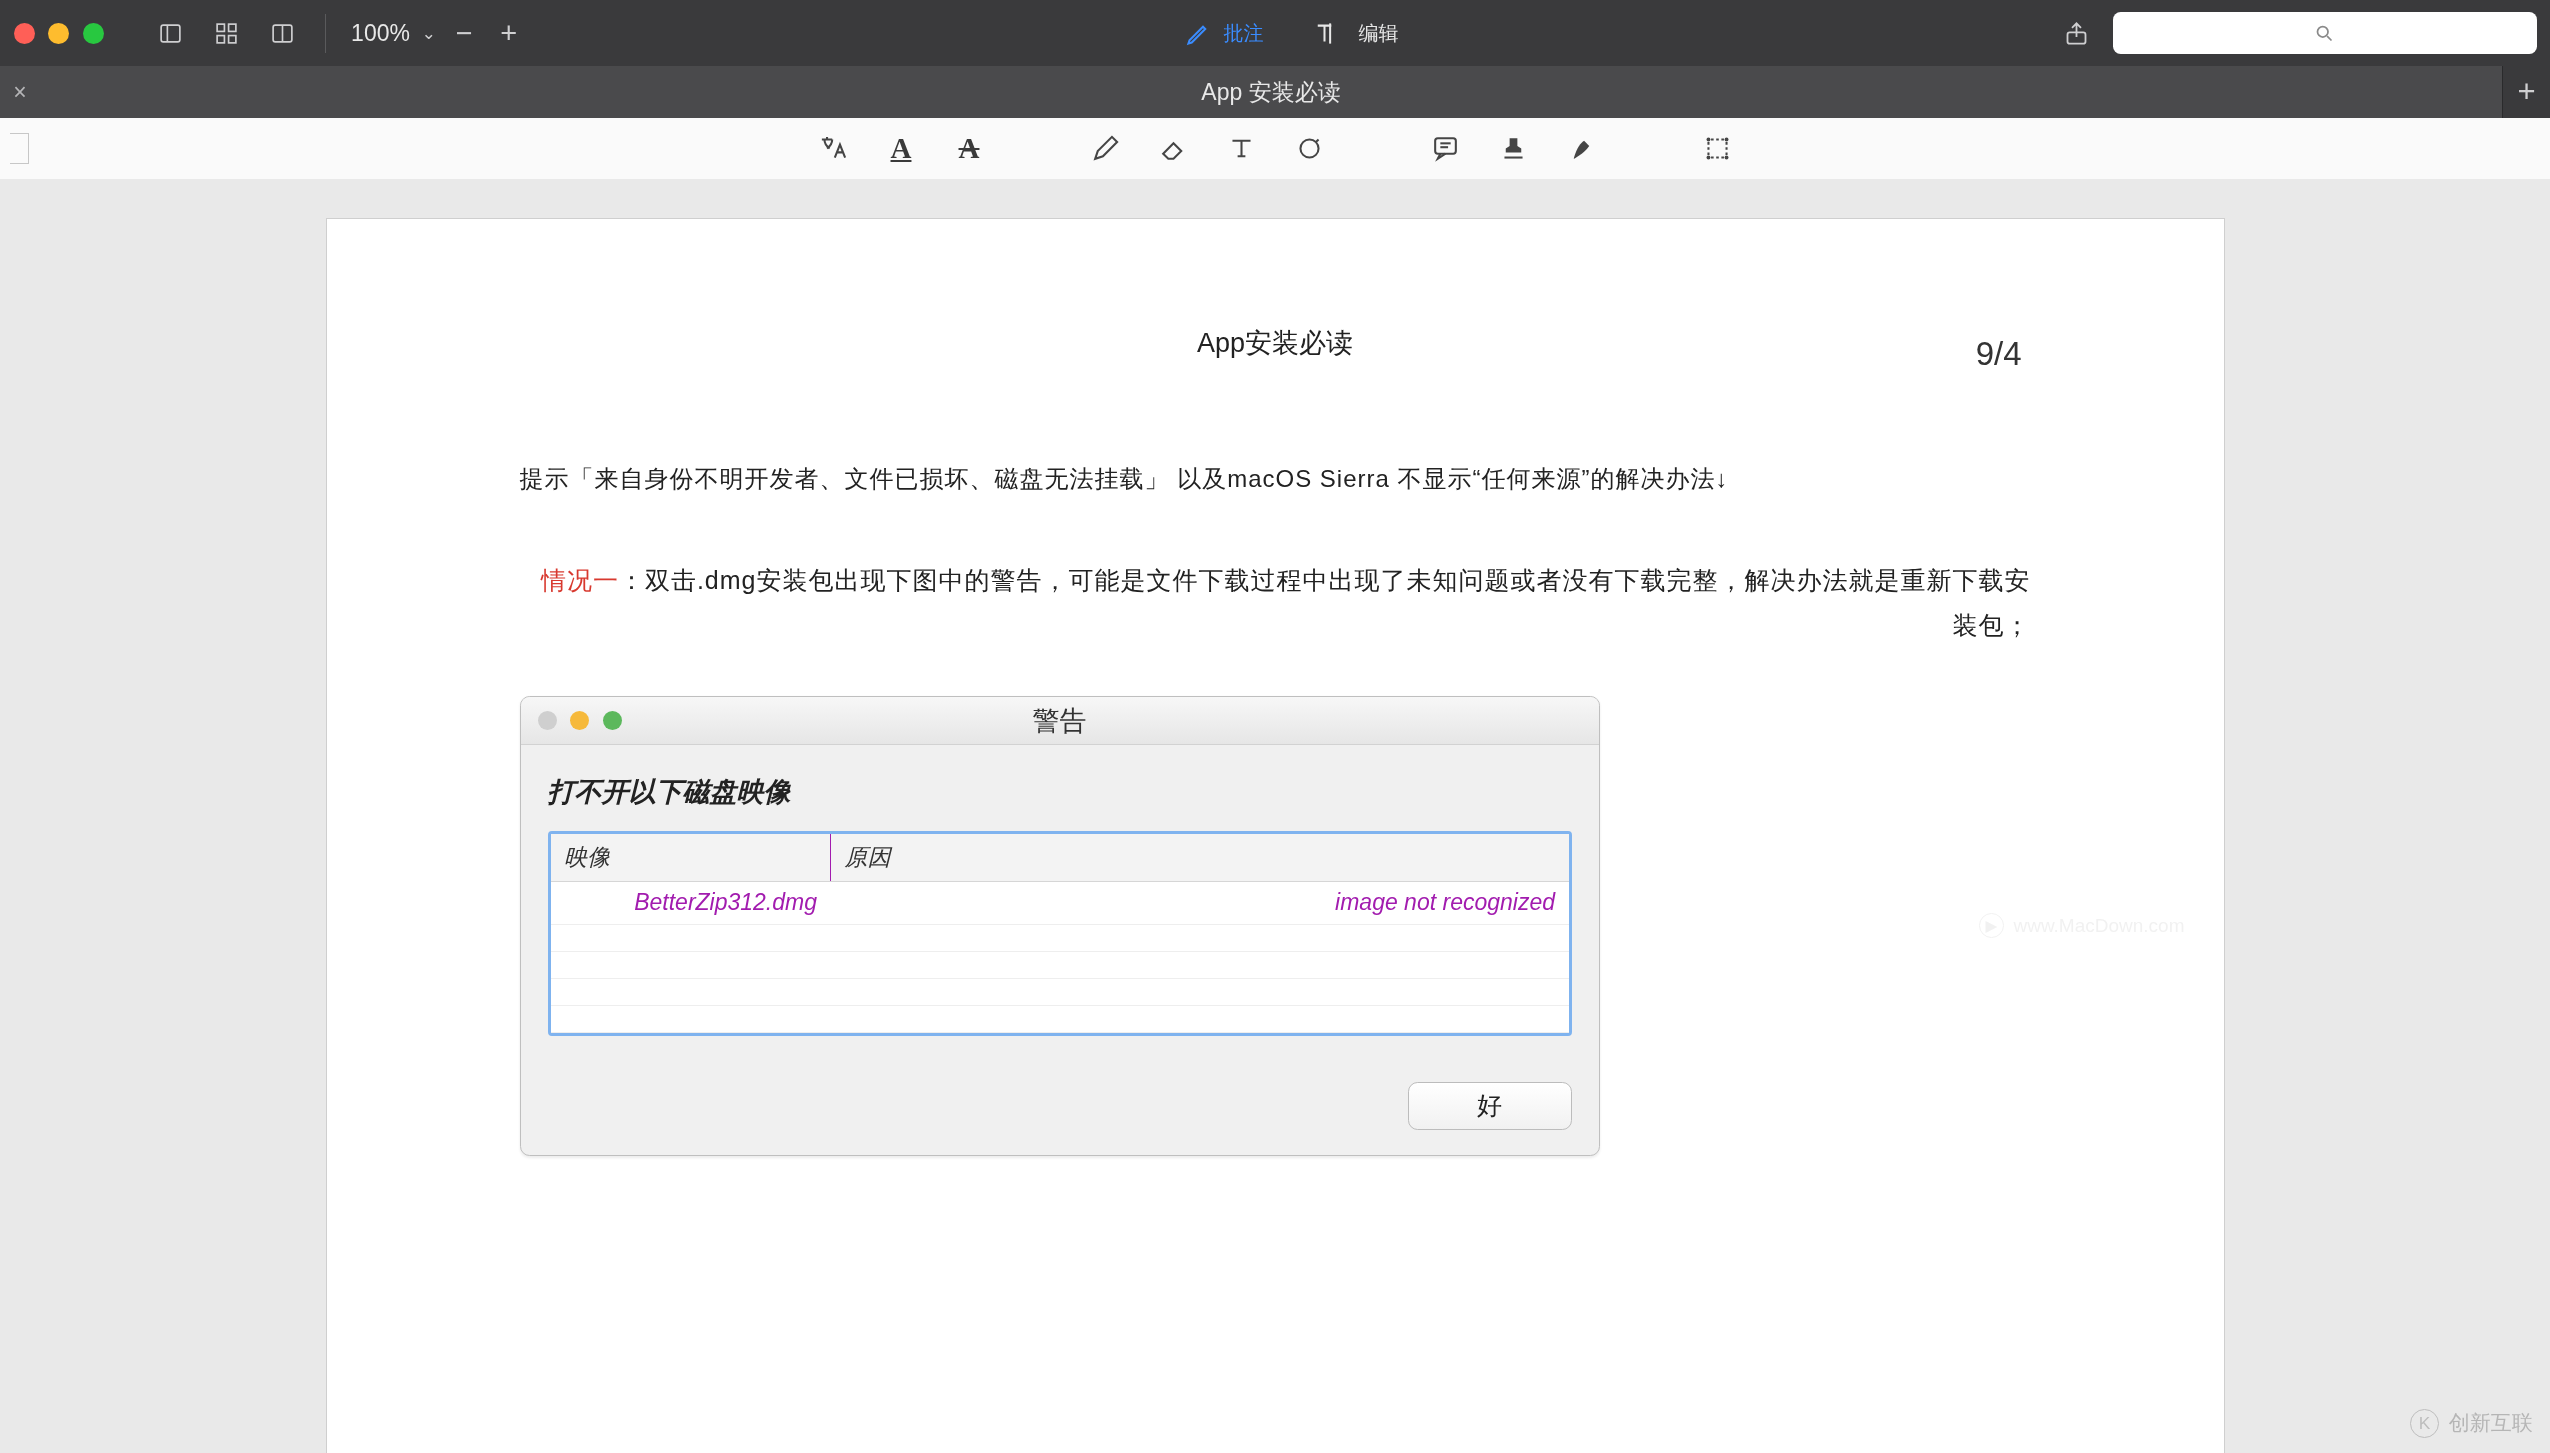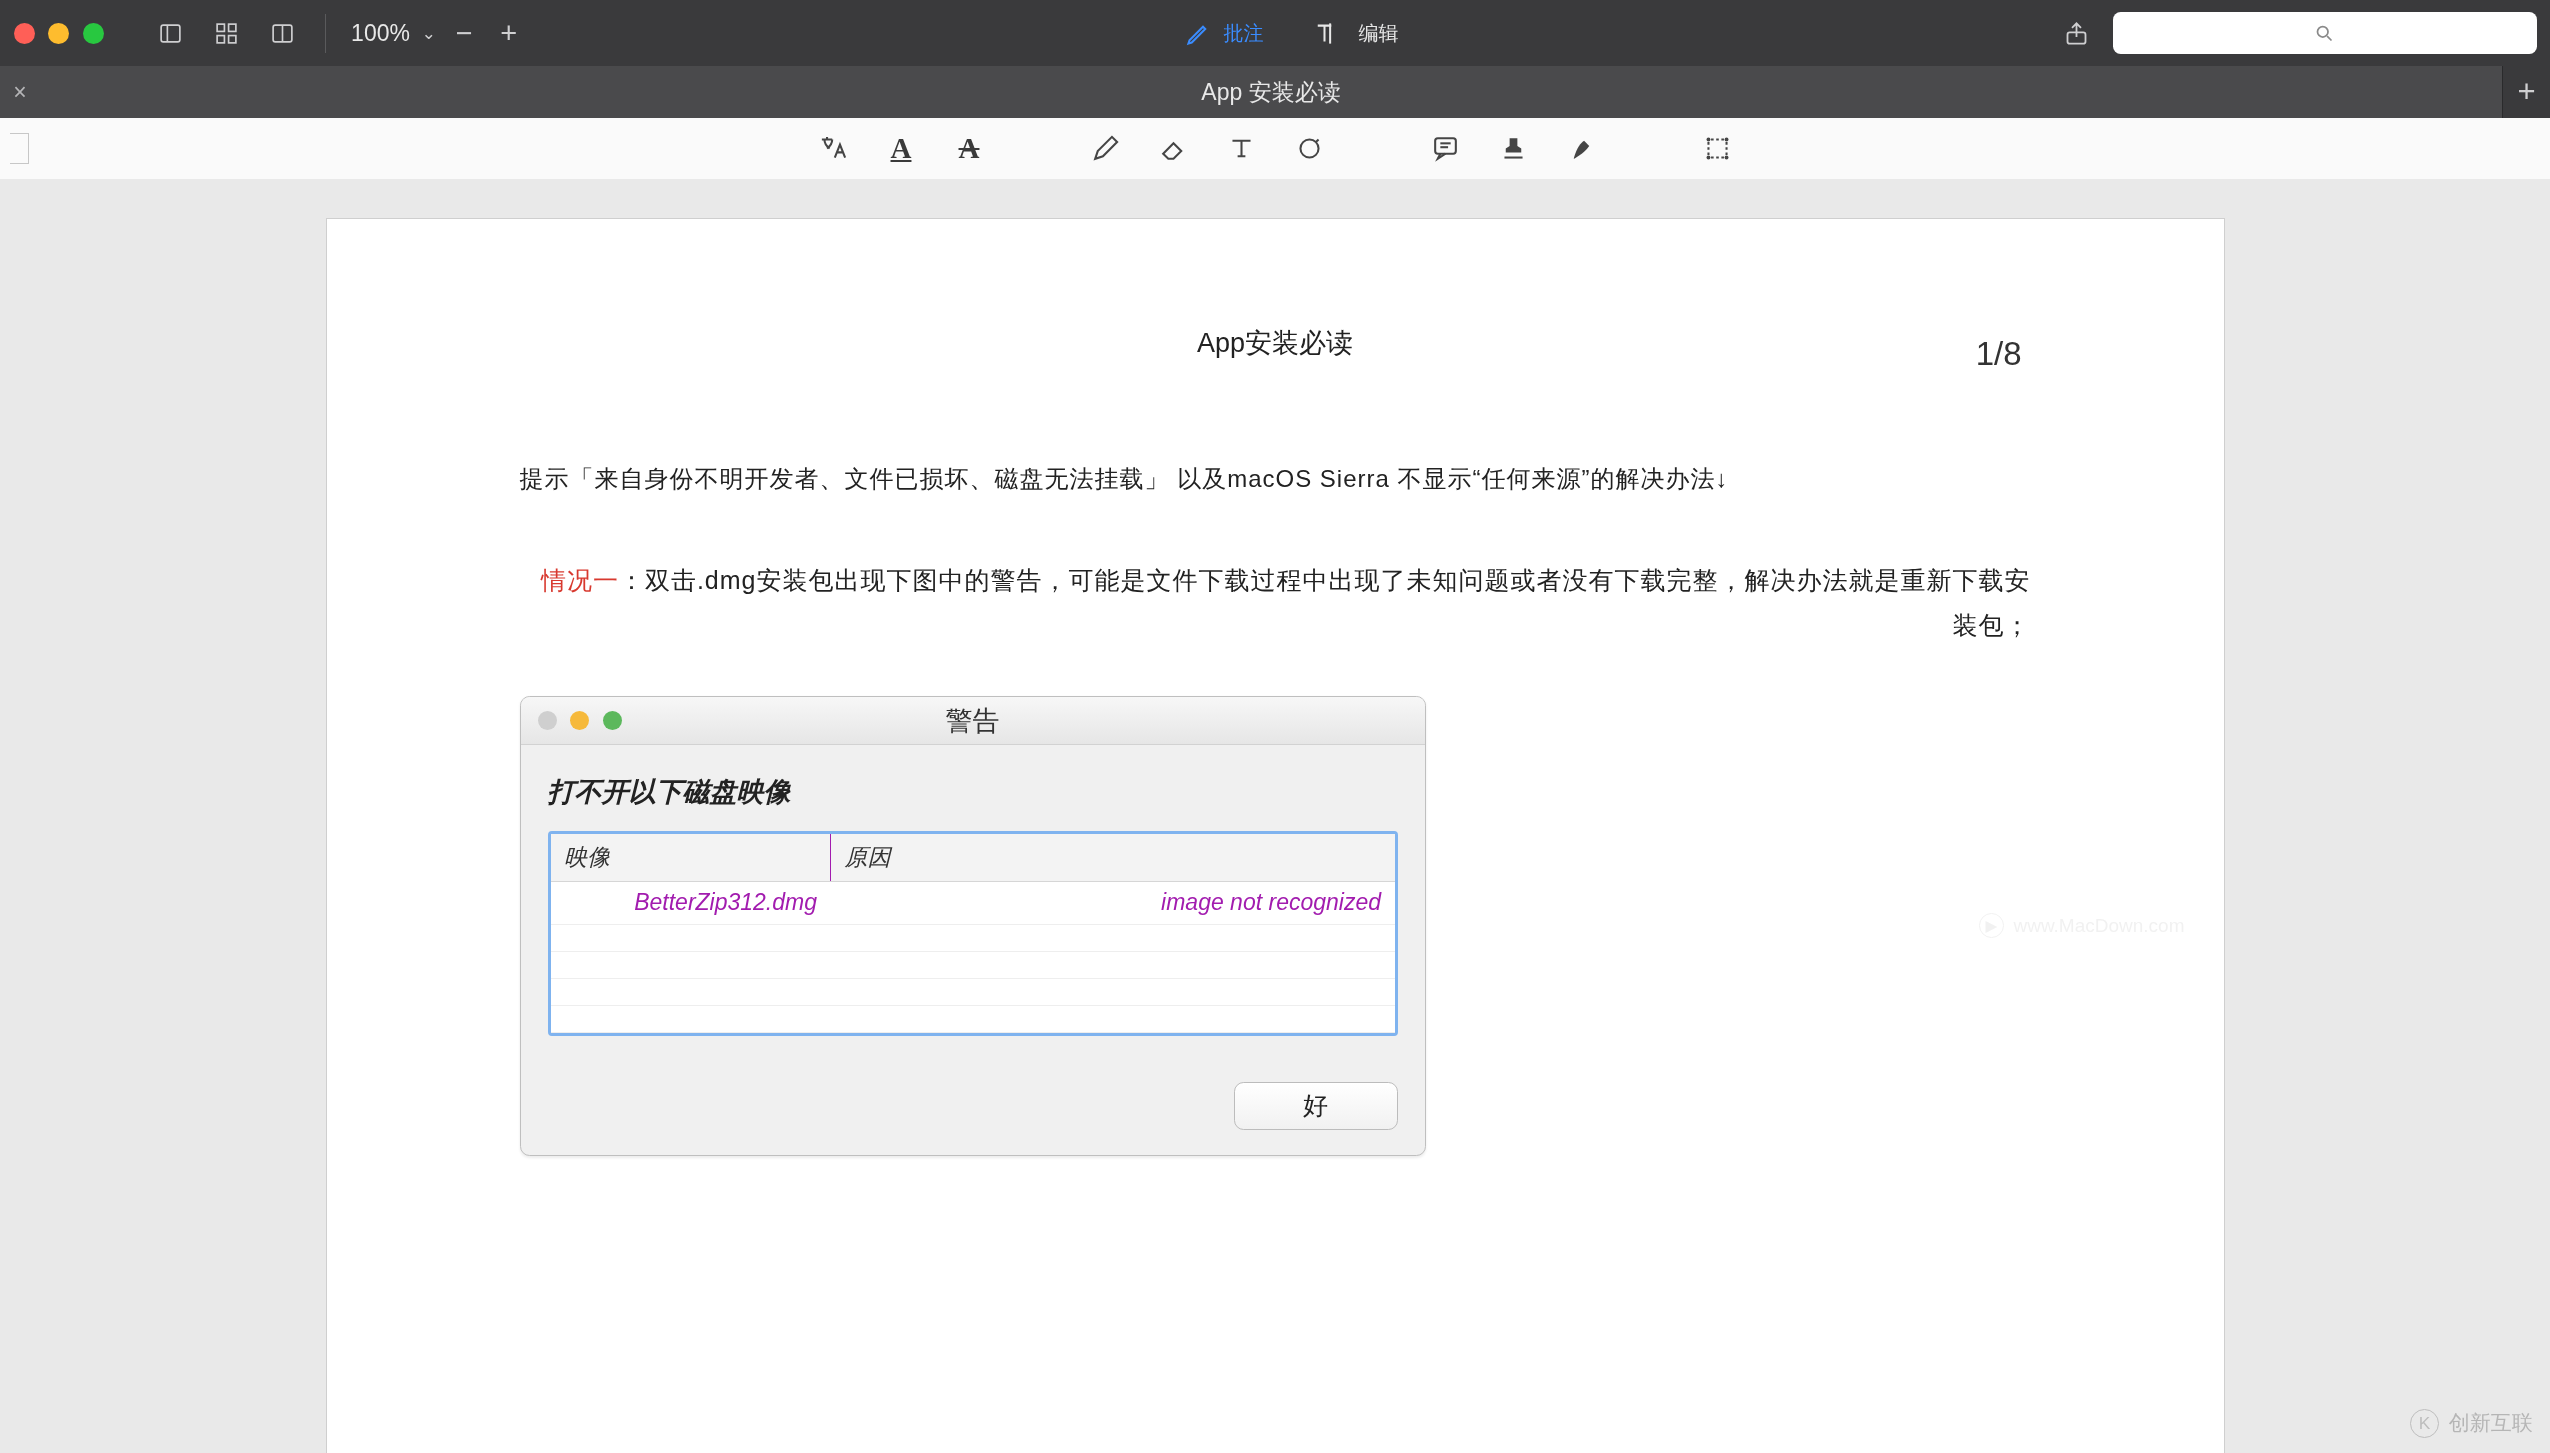--- a/index.html
+++ b/index.html
@@ -98,21 +98,21 @@
   .page-title-row { display:flex; align-items:center; justify-content:center; margin-bottom:96px;}
   .page-title { font-size:27px; color:#222; }
   .page-num { position:absolute; right:202px; top:116px; font-size:33px; color:#333;}
 
   .p1 { font-size:24px; color:#222; line-height:1.8; letter-spacing:1px; margin-bottom:58px;}
   .p2 { font-size:25px; color:#222; line-height:1.8; letter-spacing:1px; margin-bottom:48px;text-align:right;}
   .red { color:#d8392f; }
 
   
   .alert {
-    width:906px; border:1px solid #bfbfbf; border-radius:9.6px; overflow:hidden;
+    width:1080px; border:1px solid #bfbfbf; border-radius:9.6px; overflow:hidden;
     background:#f0f0f0; box-shadow:0 1.9px 2.9px rgba(0,0,0,.08);
   }
   .alert-title {
     height:48px; background:linear-gradient(#f7f7f7,#e6e6e6);
     display:flex; align-items:center; border-bottom:1px solid #d2d2d2; position:relative;
   }
   .alert-title .atl{ display:flex; gap:13.5px; margin-left:17.3px;}
   .alert-title .dot{ width:19px; height:19px; border-radius:50%;}
   .alert-title .dot.gr{ background:#cfcfcf;}
   .alert-title .dot.ye{ background:#f6b93b;}
@@ -307,21 +307,21 @@
           <line x1="7" y1="19" x2="17" y2="19" stroke-dasharray="2 2"></line>
           <line x1="5" y1="7" x2="5" y2="17" stroke-dasharray="2 2"></line>
           <line x1="19" y1="7" x2="19" y2="17" stroke-dasharray="2 2"></line>
         </svg>
     </div>
   </div>
 </div>
 
 <div class="canvas">
   <div class="page">
-    <div class="page-num">1/8</div>
+    <div class="page-num">9/4</div>
     <div class="page-title-row">
       <div class="page-title">App安装必读</div>
     </div>
 
     <div class="p1">提示「来自身份不明开发者、文件已损坏、磁盘无法挂载」 以及macOS Sierra 不显示“任何来源”的解决办法↓</div>
 
     <div class="p2">
       <span class="red">情况一</span><span>：双击.dmg安装包出现下图中的警告，可能是文件下载过程中出现了未知问题或者没有下载完整，解决办法就是重新下载安装包；</span>
     </div>
 

